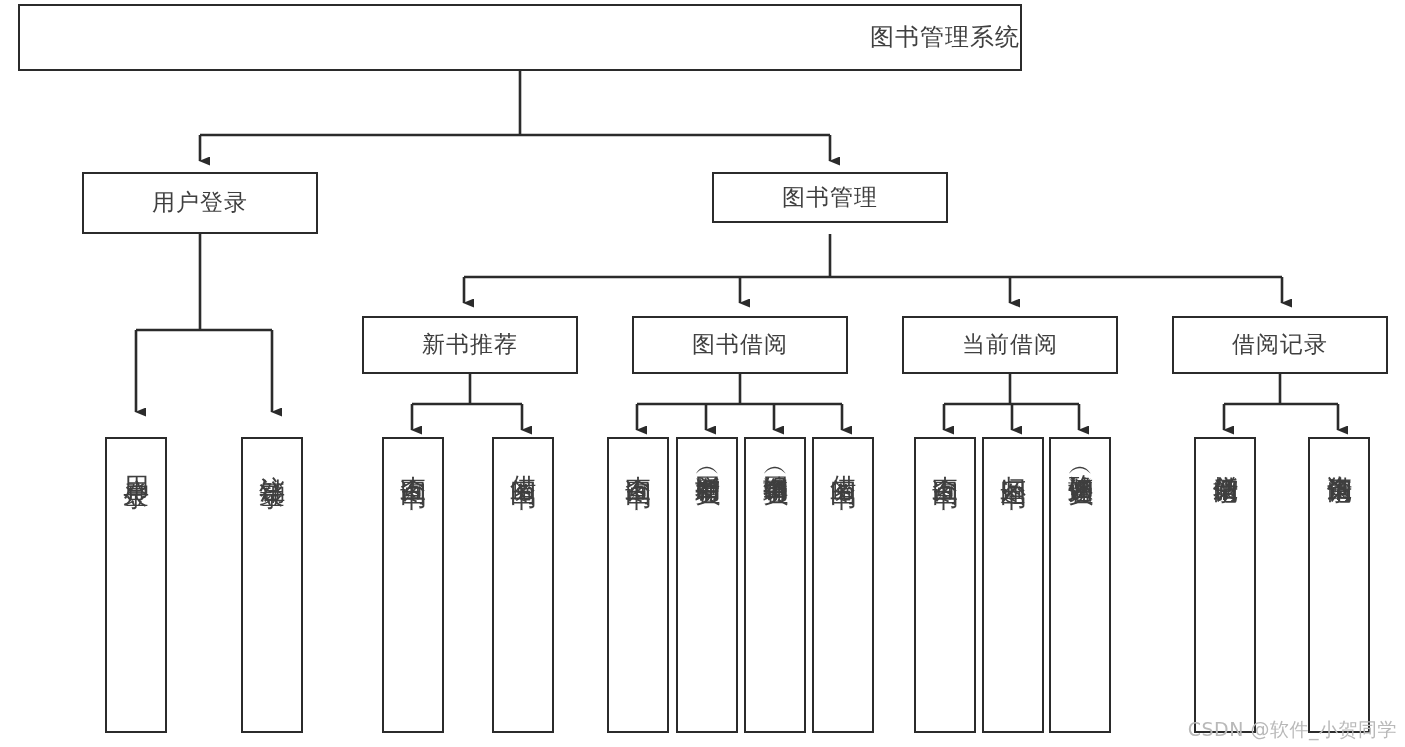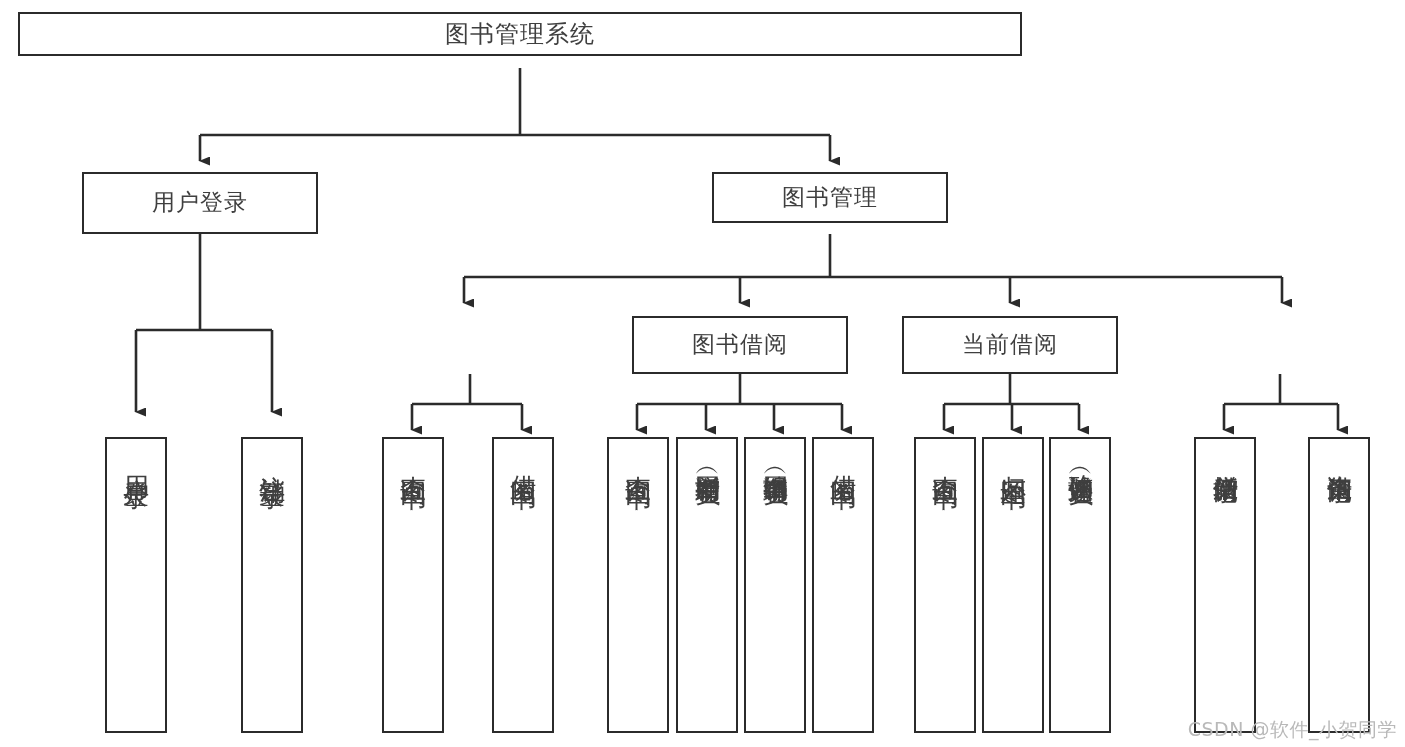--- a/index.html
+++ b/index.html
@@ -109,41 +109,47 @@
       <path d="M1012,404 L1012,430" marker-end="url(#arw)"></path>
       <path d="M1079,404 L1079,430" marker-end="url(#arw)"></path>
 
       <path d="M1280,374 L1280,404"></path>
       <path d="M1224,404 L1338,404"></path>
       <path d="M1224,404 L1224,430" marker-end="url(#arw)"></path>
       <path d="M1338,404 L1338,430" marker-end="url(#arw)"></path>
     </g>
   </svg>
 
-  <div class="node h-node" id="n-root" style="left:18px;top:12px;width:1004px;height:44px;">
+  <div class="node h-node" id="n-root" style="left:18px;top:4px;width:1004px;height:67px;justify-content:flex-end;">
     <span class="lbl">图书管理系统</span>
   </div>
 
   <div class="node h-node" style="left:82px;top:172px;width:236px;height:62px;">
     <span class="lbl">用户登录</span>
   </div>
 
   <div class="node h-node" style="left:712px;top:172px;width:236px;height:51px;">
     <span class="lbl">图书管理</span>
   </div>
 
+  <div class="node h-node" style="left:362px;top:316px;width:216px;height:58px;">
+    <span class="lbl">新书推荐</span>
+  </div>
 
   <div class="node h-node" style="left:632px;top:316px;width:216px;height:58px;">
     <span class="lbl">图书借阅</span>
   </div>
 
   <div class="node h-node" style="left:902px;top:316px;width:216px;height:58px;">
     <span class="lbl">当前借阅</span>
   </div>
 
+  <div class="node h-node" style="left:1172px;top:316px;width:216px;height:58px;">
+    <span class="lbl">借阅记录</span>
+  </div>
 
   <div class="node v-node" style="left:105px;top:437px;width:62px;height:296px;">
     <span class="lbl">用户登录</span>
   </div>
 
   <div class="node v-node" style="left:241px;top:437px;width:62px;height:296px;">
     <span class="lbl">注销登录</span>
   </div>
 
   <div class="node v-node" style="left:382px;top:437px;width:62px;height:296px;">

